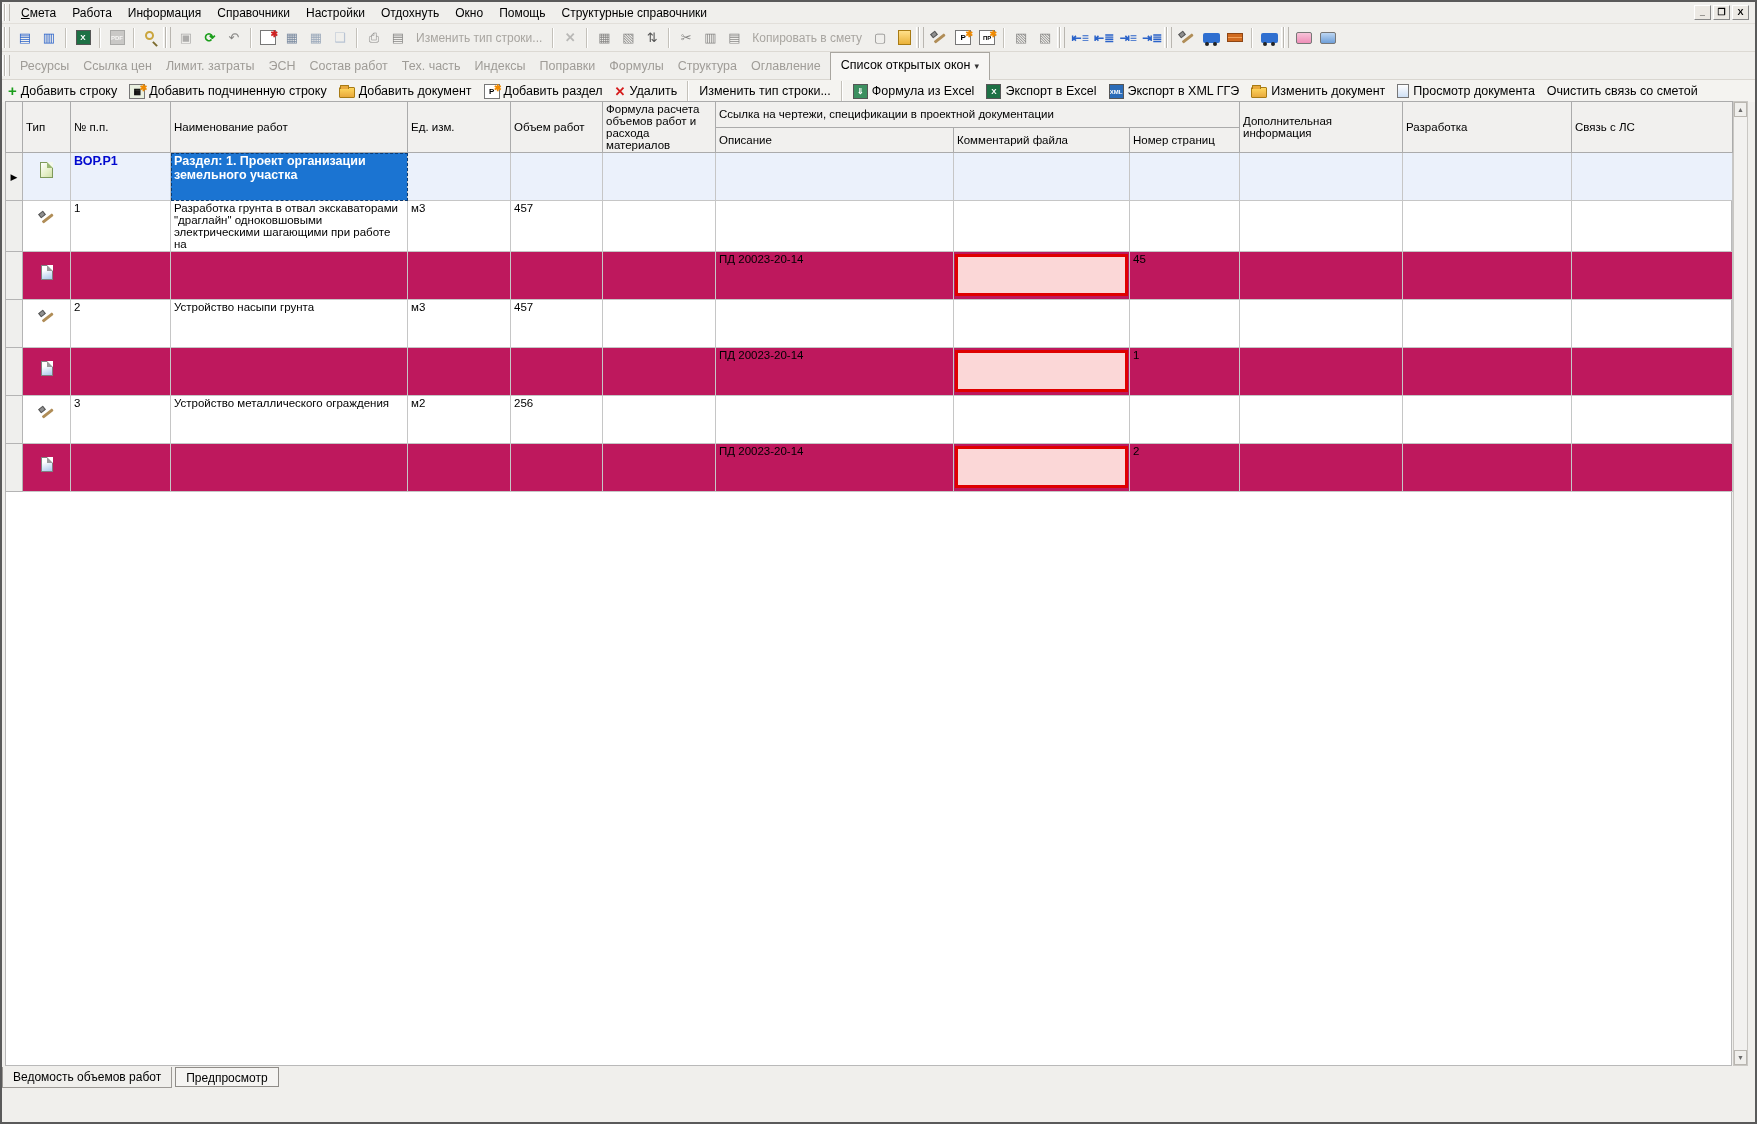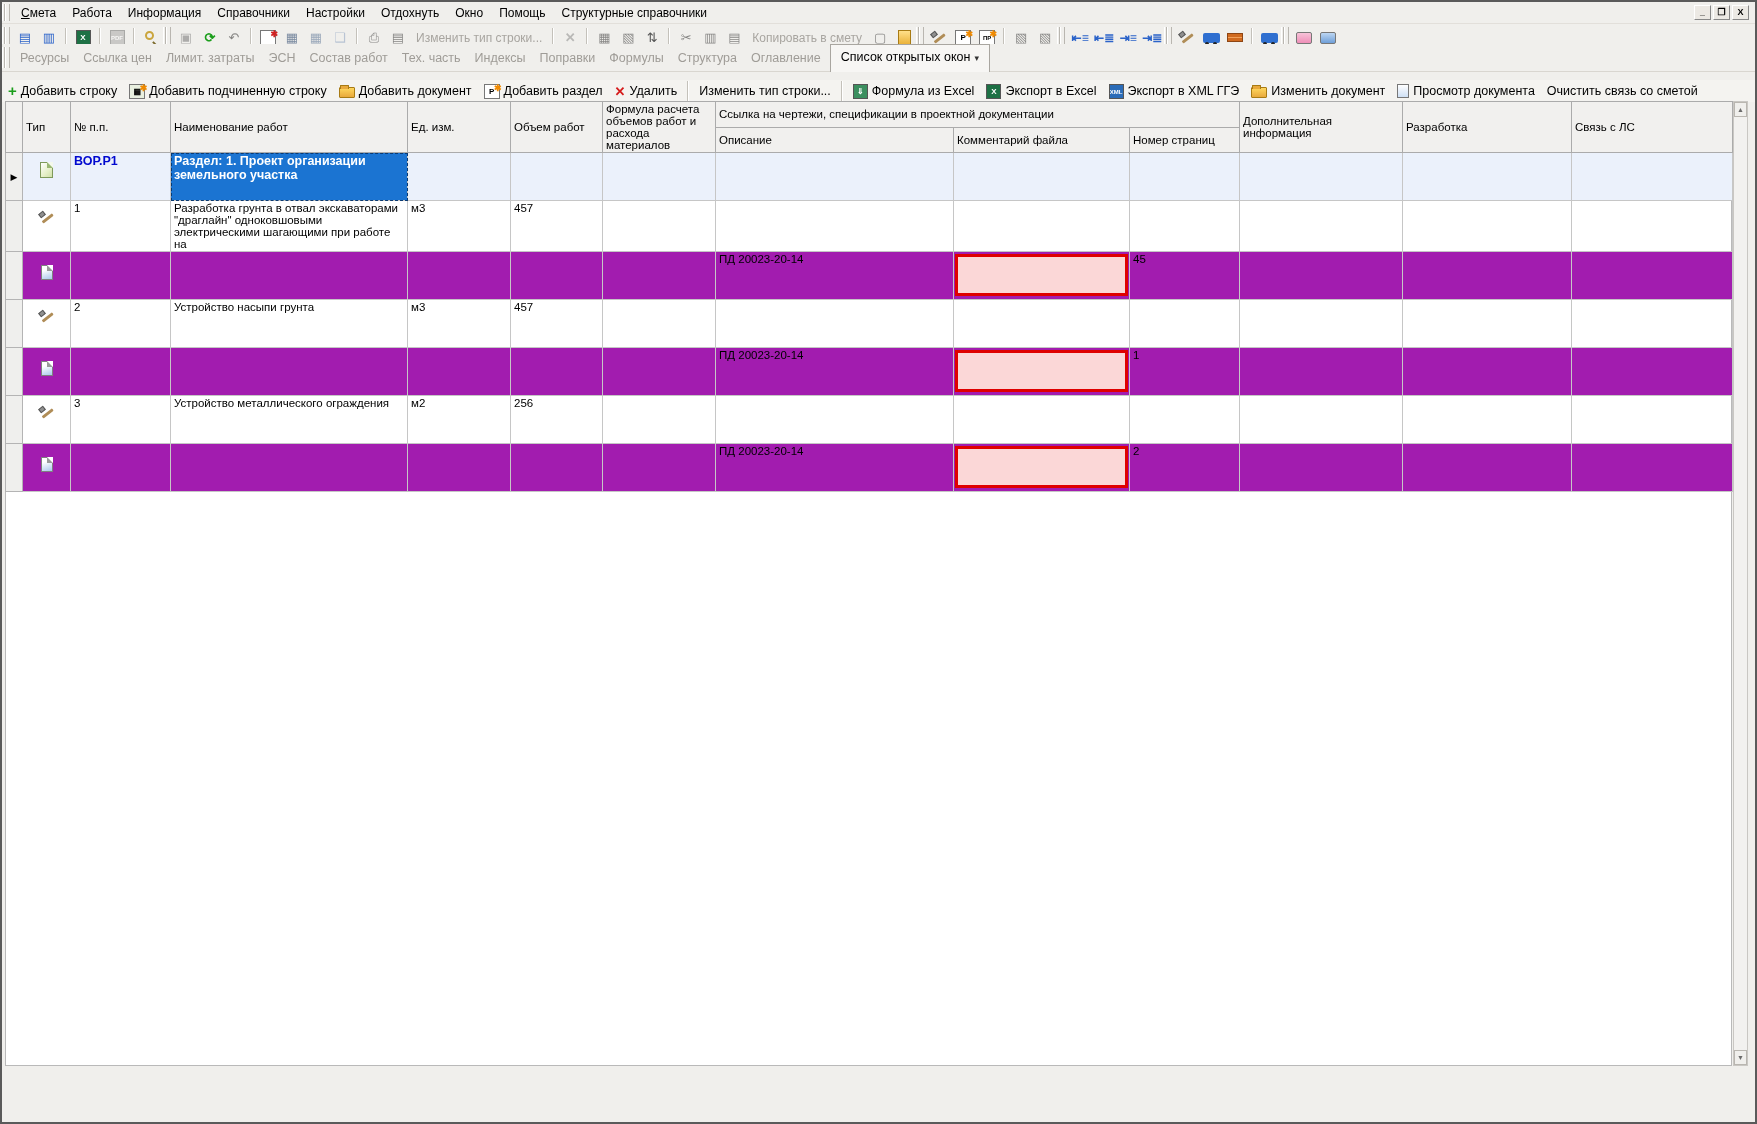--- a/index.html
+++ b/index.html
@@ -34,21 +34,21 @@
   .pink{background:linear-gradient(#f7c2d8,#ef8fb8);}
   .blue{background:linear-gradient(#bcd6f2,#6f9fd8);}
   .truck{width:17px;height:10px;background:#2f6fd0;border-radius:2px;position:relative;}
   .truck:after{content:"";position:absolute;left:2px;bottom:-3px;width:4px;height:4px;background:#222;border-radius:50%;box-shadow:8px 0 0 #222;}
   .bricks{width:16px;height:9px;background:repeating-linear-gradient(0deg,#d06a1f 0 3px,#f0a05a 3px 4px);border:1px solid #8d4513;}
   .pbox{width:16px;height:15px;background:#fff;border:1px solid #777;font-size:8px;font-weight:bold;text-align:center;line-height:14px;position:relative;}
   .pbox s{position:absolute;right:-3px;top:-4px;color:#f08a00;font-size:9px;text-decoration:none;}
   .indent{color:#2b63c9;font-weight:bold;font-size:12px;}
 
   
-  #tabrow{position:absolute;left:0;top:42px;width:100%;height:28px;display:flex;align-items:center;background:#f0efec;border-bottom:1px solid #d9d6d0;}
+  #tabrow{position:absolute;left:0;top:50px;width:100%;height:28px;display:flex;align-items:center;background:#f0efec;border-bottom:1px solid #d9d6d0;}
   .ptab{font-size:12.5px;color:#9f9c97;padding:4px 7px;white-space:nowrap;}
   #open-windows{font-size:12.5px;color:#000;background:#f7f6f4;border:1px solid #a9a6a0;border-bottom:none;padding:5px 10px 8px 10px;margin-left:2px;white-space:nowrap;text-align:center;}
   #open-windows .caret{font-size:9px;color:#333;margin-left:4px;}
 
   
   #actionbar{position:absolute;left:0;top:78px;width:100%;height:22px;display:flex;align-items:center;background:#f4f3f0;}
   .abtn{display:flex;align-items:center;gap:4px;margin:0 6px;font-size:12.5px;color:#000;white-space:nowrap;}
   .plus{color:#1c9e1c;font-weight:bold;font-size:15px;line-height:12px;}
   .redx{color:#d51a1a;font-weight:bold;font-size:13px;}
   .folder{position:relative;width:16px;height:11px;background:linear-gradient(#ffd75e,#e8a93c);border:1px solid #a87b14;border-radius:1px;margin-top:3px;}
@@ -56,21 +56,21 @@
   .docpage{width:12px;height:14px;background:#fff;border:1px solid #777;}
 
   
   #table-backdrop{position:absolute;left:3px;top:99px;width:1727px;height:965px;background:#fff;border:1px solid #b9b9b9;}
   table.grid{position:absolute;left:3px;top:99px;border-collapse:collapse;table-layout:fixed;width:1727px;font-size:11.5px;color:#000;}
   .grid th{background:#f1f0ee;font-weight:normal;text-align:left;border:1px solid #ababab;padding:1px 3px;vertical-align:middle;font-size:11.5px;}
   .grid td{border:1px solid #c6c6c6;padding:1px 3px;vertical-align:top;overflow:hidden;}
   .grid tr.body-row{height:48px;}
   .grid td.marker{background:#efefed;border-color:#b4b4b4;text-align:center;vertical-align:middle;font-size:9px;padding:0;}
   tr.section-row td{background:#ebf1fb;}
-  tr.link-row td{background:#a21caf;}
+  tr.link-row td{background:#be185d;}
   td.num-section{color:#0008cf;font-weight:bold;font-size:12.5px;}
   td.sel-cell{background:#1b74d2 !important;color:#fff;font-weight:bold;font-size:12.5px;outline:1px dashed #0a3a72;outline-offset:-1px;}
   .err-box{height:42px;margin:1px 0;border:3px solid #df0000;background:#fbd7d7;}
   
   .pagegreen{position:relative;width:13px;height:16px;margin:8px auto;background:linear-gradient(135deg,#ffffff,#e6f0c8 60%,#cfe0a8);border:1px solid #7e9a5a;}
   .pagegreen:after{content:"";position:absolute;right:-1px;top:-1px;border:3px solid #f4f8ec;border-left-color:#9ab873;border-bottom-color:#9ab873;}
   .pageblue{position:relative;width:12px;height:15px;margin:12px auto;background:linear-gradient(160deg,#ffffff 30%,#a9c8ec);border:1px solid #808080;}
   .pageblue:after{content:"";position:absolute;right:-1px;top:-1px;border:3px solid #fff;border-left-color:#9a9a9a;border-bottom-color:#9a9a9a;}
   .hammer{position:relative;width:18px;height:16px;margin:8px auto;}
   .hammer .handle{position:absolute;left:3px;top:7px;width:13px;height:2.5px;background:#b08d57;border-radius:1px;transform:rotate(-38deg);}
@@ -465,16 +465,20 @@
           <td></td>
       </tr>
     </tbody>
   </table>
 
   <div id="vscroll">
     <div class="sbtn" style="top:0;">▲</div>
     <div class="sbtn" style="bottom:0;">▼</div>
   </div>
 
+  <div id="bottomtabs">
+    <div class="btab active">Ведомость объемов работ</div>
+    <div class="btab inactive">Предпросмотр</div>
+  </div>
 
   <div id="bottomedge"></div>
 
 </div>
 
 </body></html>

